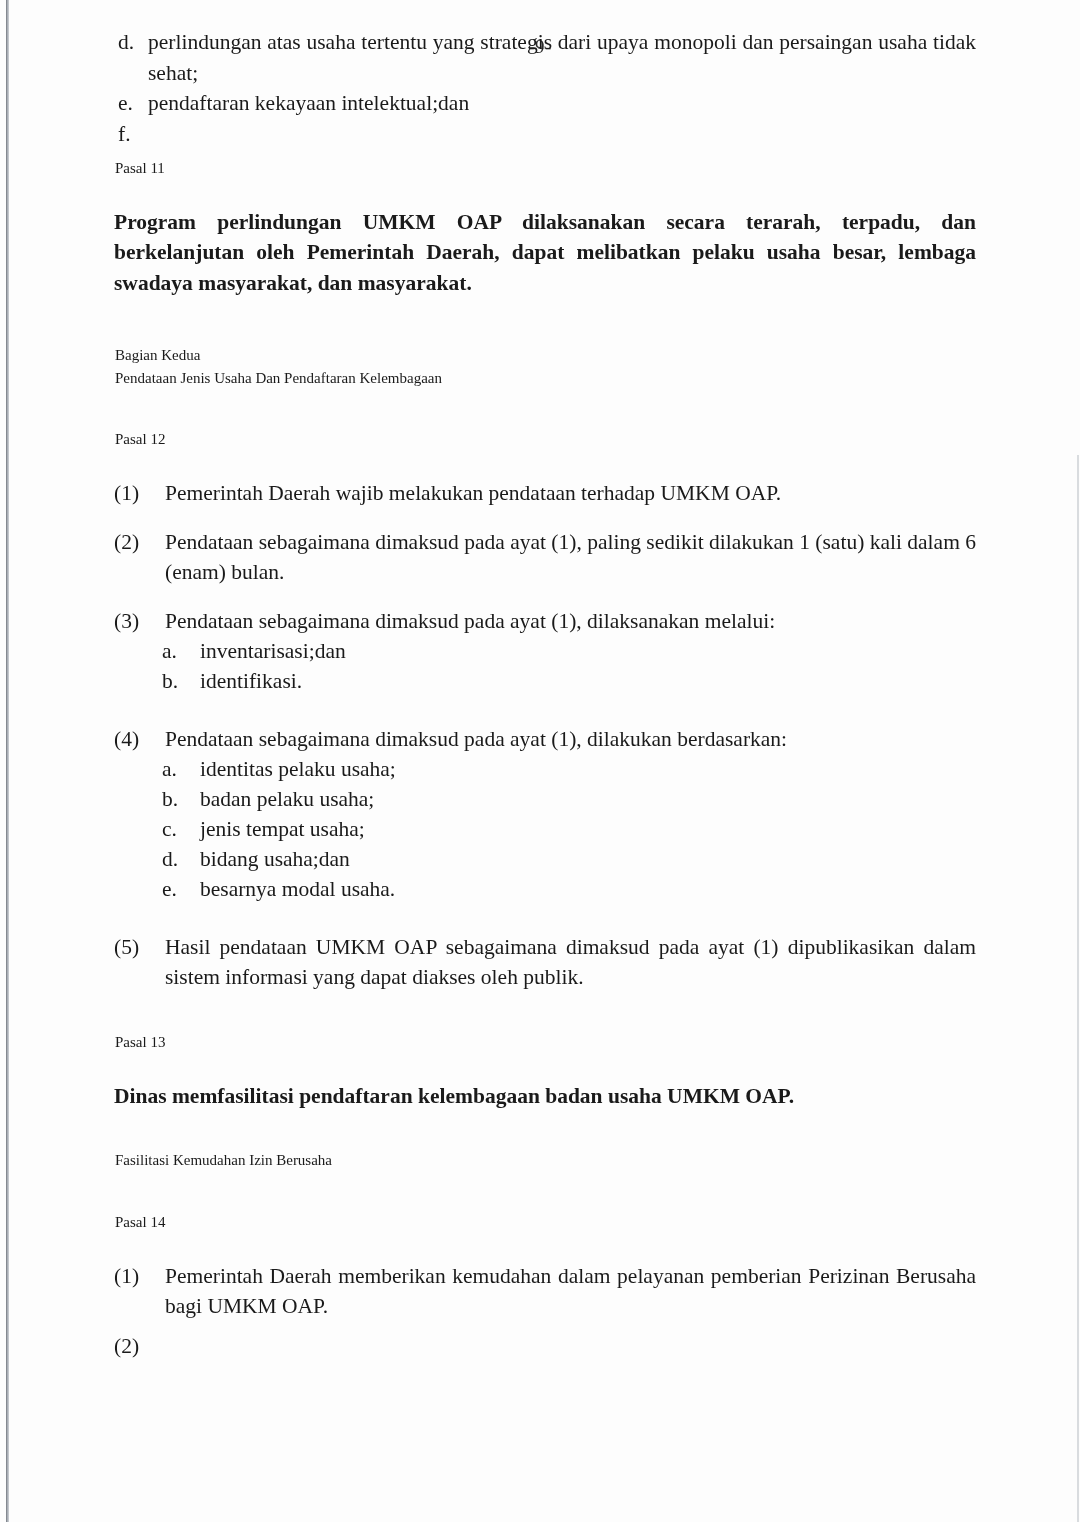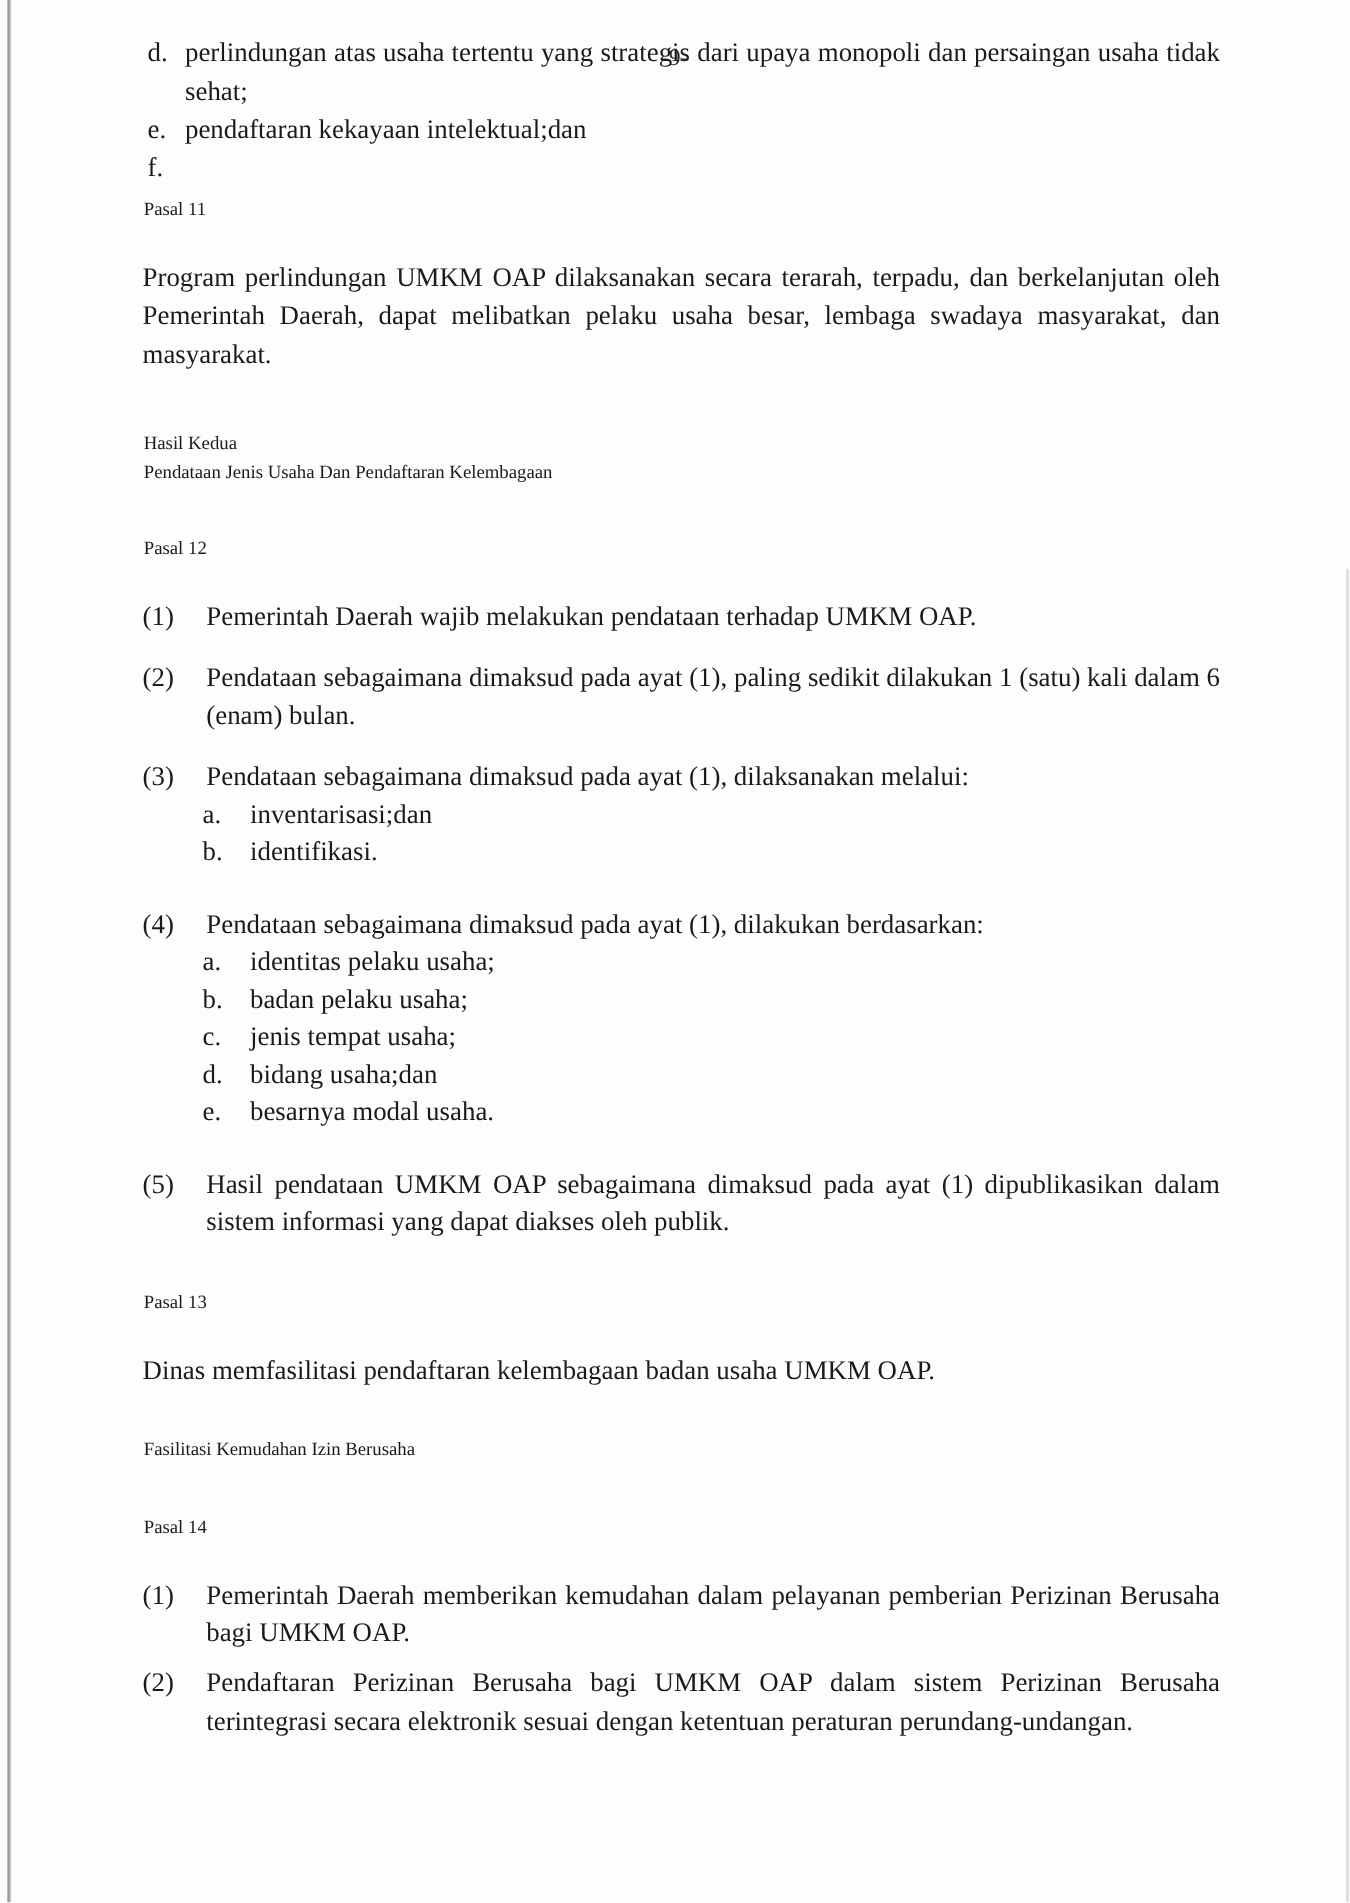--- a/index.html
+++ b/index.html
@@ -52,20 +52,21 @@
     color: #2a2a2a;
   }
 
   
   .para {
     font-size: 21.5px;
     line-height: 1.42;
     text-align: justify;
     text-justify: inter-word;
     margin: 0;
+    font-weight: bold;
   }
   .heading {
     text-align: left;
     font-size: 15px;
     line-height: 1.42;
     margin: 1px;
   }
 
   
   .alpha-list {
@@ -162,21 +163,21 @@
     </ul>
 
     <div class="gap-l"></div>
 
     <p class="heading">Pasal 11</p>
     <div class="gap-m"></div>
     <p class="para">Program perlindungan UMKM OAP dilaksanakan secara terarah, terpadu, dan berkelanjutan oleh Pemerintah Daerah, dapat melibatkan pelaku usaha besar, lembaga swadaya masyarakat, dan masyarakat.</p>
 
     <div class="gap-xl"></div>
 
-    <p class="heading">Hasil Kedua</p>
+    <p class="heading">Bagian Kedua</p>
     <p class="heading">Pendataan Jenis Usaha Dan Pendaftaran Kelembagaan</p>
 
     <div class="gap-l"></div>
 
     <p class="heading">Pasal 12</p>
     <div class="gap-m"></div>
 
     <ul class="num-list">
       <li>
         <span class="marker">(1)</span>
@@ -256,18 +257,17 @@
     <div class="gap-m"></div>
 
     <ul class="num-list">
       <li>
         <span class="marker">(1)</span>
         <span>Pemerintah Daerah memberikan kemudahan dalam pelayanan pemberian Perizinan Berusaha bagi UMKM OAP.</span>
       </li>
       <div class="gap-xs"></div>
       <li>
         <span class="marker">(2)</span>
-        <span>Pendaftaran Perizinan Berusaha bagi UMKM OAP dalam sistem Perizinan Berusaha terintegrasi secara elektronik sesuai dengan ketentuan peraturan perundang-undangan.</span>
       </li>
     </ul>
 
   </div>
 </div>
 
 </body></html>

